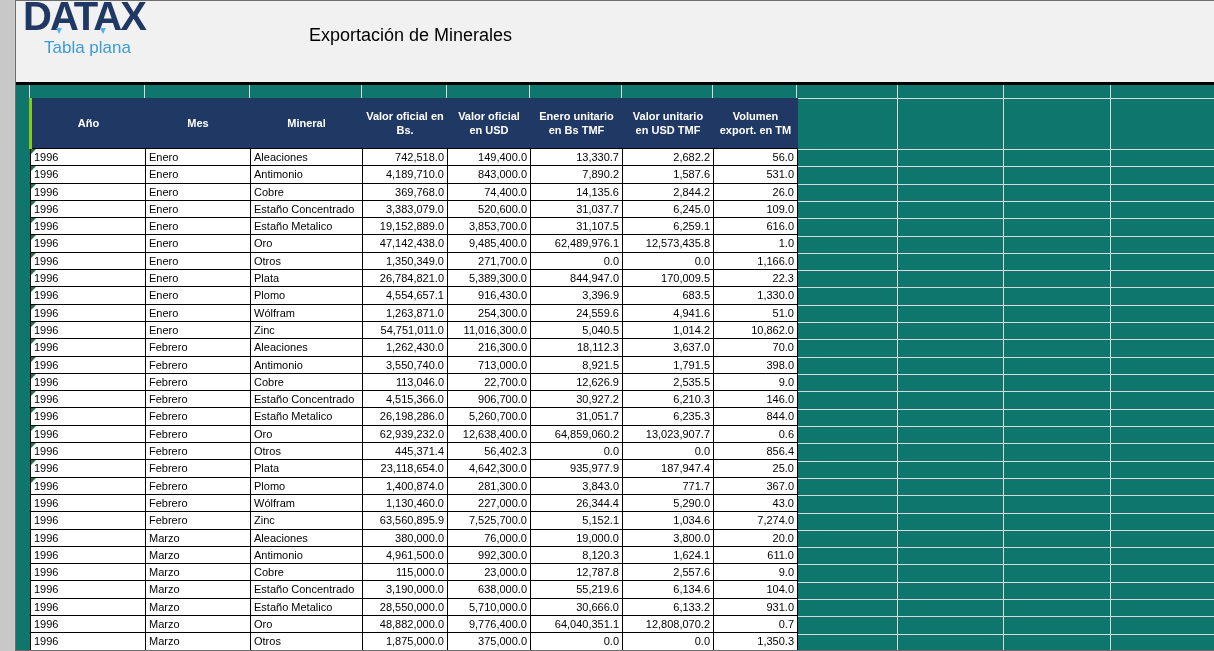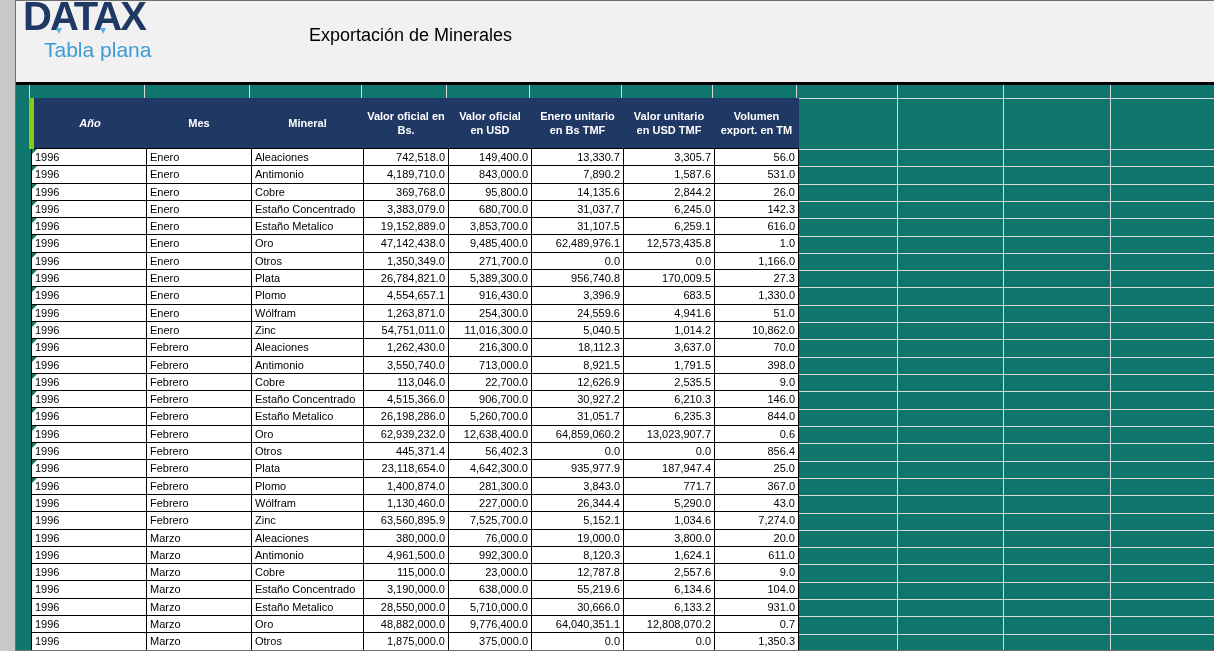--- a/index.html
+++ b/index.html
@@ -13,39 +13,39 @@
   .topband{position:absolute;left:0;top:0;width:100%;height:81px;background:#f1f1f1;}
   .brand{
     position:absolute;left:7px;top:-7px;
     font-size:40px;font-weight:700;letter-spacing:-2px;color:#1F3864;
   }
   .brand-tick{position:absolute;width:0;height:0;
     border-left:3px solid transparent;border-right:3px solid transparent;
     border-top:6px solid #56B2E8;}
   .tick1{left:40px;top:27px;}
   .tick2{left:84px;top:27px;}
-  .tagline{position:absolute;left:28px;top:37px;font-size:21px;color:#3E9BD6;}
+  .tagline{position:absolute;left:28px;top:37px;font-size:17px;color:#3E9BD6;}
   .report-title{position:absolute;left:293px;top:24px;font-size:18px;color:#000;}
   .blackline{position:absolute;left:0;top:81px;width:100%;height:3px;background:#000;}
   
   .gridlayer{position:absolute;left:0;top:0;width:100%;height:100%;pointer-events:none;}
   .gv{position:absolute;width:1px;background:#d9d9d9;}
   .gh{position:absolute;height:1px;background:#d9d9d9;}
   
   table.tbl{
     position:absolute;left:13px;top:97px;width:767px;
     border-collapse:collapse;table-layout:fixed;
   }
   .tbl th{
     background:#203864;color:#fff;font-size:11px;font-weight:700;
     text-align:center;vertical-align:middle;height:49px;line-height:1.25;
     padding:0 3px;border:1px solid #203864;border-left:1px solid #3c5a8f;
     border-bottom:1px solid #000;overflow:hidden;
   }
-  .tbl th:first-child{border-left:5px solid #84cc16;font-style:italic;}
+  .tbl th:first-child{border-left:3px solid #84cc16;}
   .tbl td{
     font-size:11px;color:#000;border:1px solid #000;
     height:16.3px;line-height:16.3px;padding:0 3px;
     white-space:nowrap;overflow:hidden;position:relative;background:#fff;
   }
   .tbl td.txt{text-align:left;}
   .tbl td.num{text-align:right;}
   .tbl td.flag::before{
     content:"";position:absolute;top:0;left:0;width:0;height:0;
     border-top:5px solid #1E7145;border-right:5px solid transparent;
@@ -135,52 +135,52 @@
         </tr>
       </thead>
     <tbody>
         <tr>
           <td class="txt flag">1996</td>
           <td class="txt">Enero</td>
           <td class="txt">Aleaciones</td>
           <td class="num">742,518.0</td>
           <td class="num">149,400.0</td>
           <td class="num">13,330.7</td>
-          <td class="num">3,305.7</td>
+          <td class="num">2,682.2</td>
           <td class="num">56.0</td>
         </tr>
         <tr>
           <td class="txt flag">1996</td>
           <td class="txt">Enero</td>
           <td class="txt">Antimonio</td>
           <td class="num">4,189,710.0</td>
           <td class="num">843,000.0</td>
           <td class="num">7,890.2</td>
           <td class="num">1,587.6</td>
           <td class="num">531.0</td>
         </tr>
         <tr>
           <td class="txt flag">1996</td>
           <td class="txt">Enero</td>
           <td class="txt">Cobre</td>
           <td class="num">369,768.0</td>
-          <td class="num">95,800.0</td>
+          <td class="num">74,400.0</td>
           <td class="num">14,135.6</td>
           <td class="num">2,844.2</td>
           <td class="num">26.0</td>
         </tr>
         <tr>
           <td class="txt flag">1996</td>
           <td class="txt">Enero</td>
           <td class="txt">Estaño Concentrado</td>
           <td class="num">3,383,079.0</td>
-          <td class="num">680,700.0</td>
+          <td class="num">520,600.0</td>
           <td class="num">31,037.7</td>
           <td class="num">6,245.0</td>
-          <td class="num">142.3</td>
+          <td class="num">109.0</td>
         </tr>
         <tr>
           <td class="txt flag">1996</td>
           <td class="txt">Enero</td>
           <td class="txt">Estaño Metalico</td>
           <td class="num">19,152,889.0</td>
           <td class="num">3,853,700.0</td>
           <td class="num">31,107.5</td>
           <td class="num">6,259.1</td>
           <td class="num">616.0</td>
@@ -204,23 +204,23 @@
           <td class="num">0.0</td>
           <td class="num">0.0</td>
           <td class="num">1,166.0</td>
         </tr>
         <tr>
           <td class="txt flag">1996</td>
           <td class="txt">Enero</td>
           <td class="txt">Plata</td>
           <td class="num">26,784,821.0</td>
           <td class="num">5,389,300.0</td>
-          <td class="num">956,740.8</td>
+          <td class="num">844,947.0</td>
           <td class="num">170,009.5</td>
-          <td class="num">27.3</td>
+          <td class="num">22.3</td>
         </tr>
         <tr>
           <td class="txt flag">1996</td>
           <td class="txt">Enero</td>
           <td class="txt">Plomo</td>
           <td class="num">4,554,657.1</td>
           <td class="num">916,430.0</td>
           <td class="num">3,396.9</td>
           <td class="num">683.5</td>
           <td class="num">1,330.0</td>

